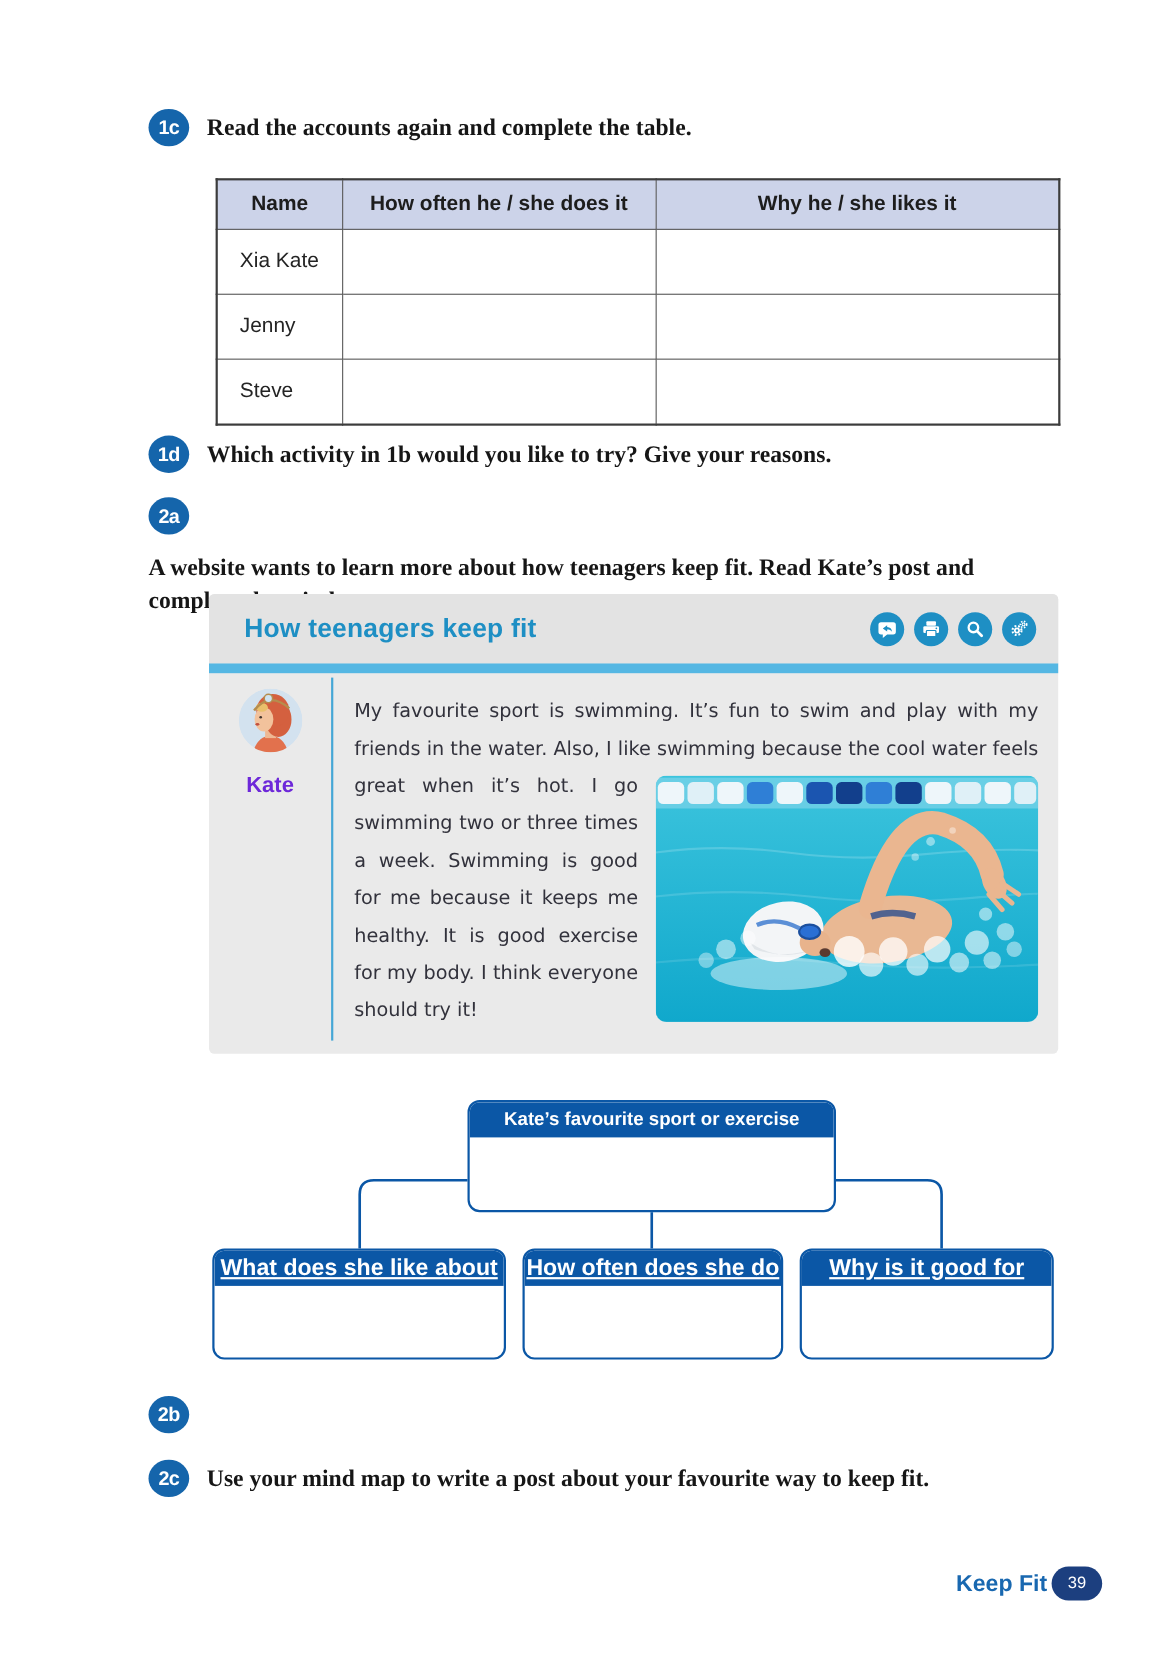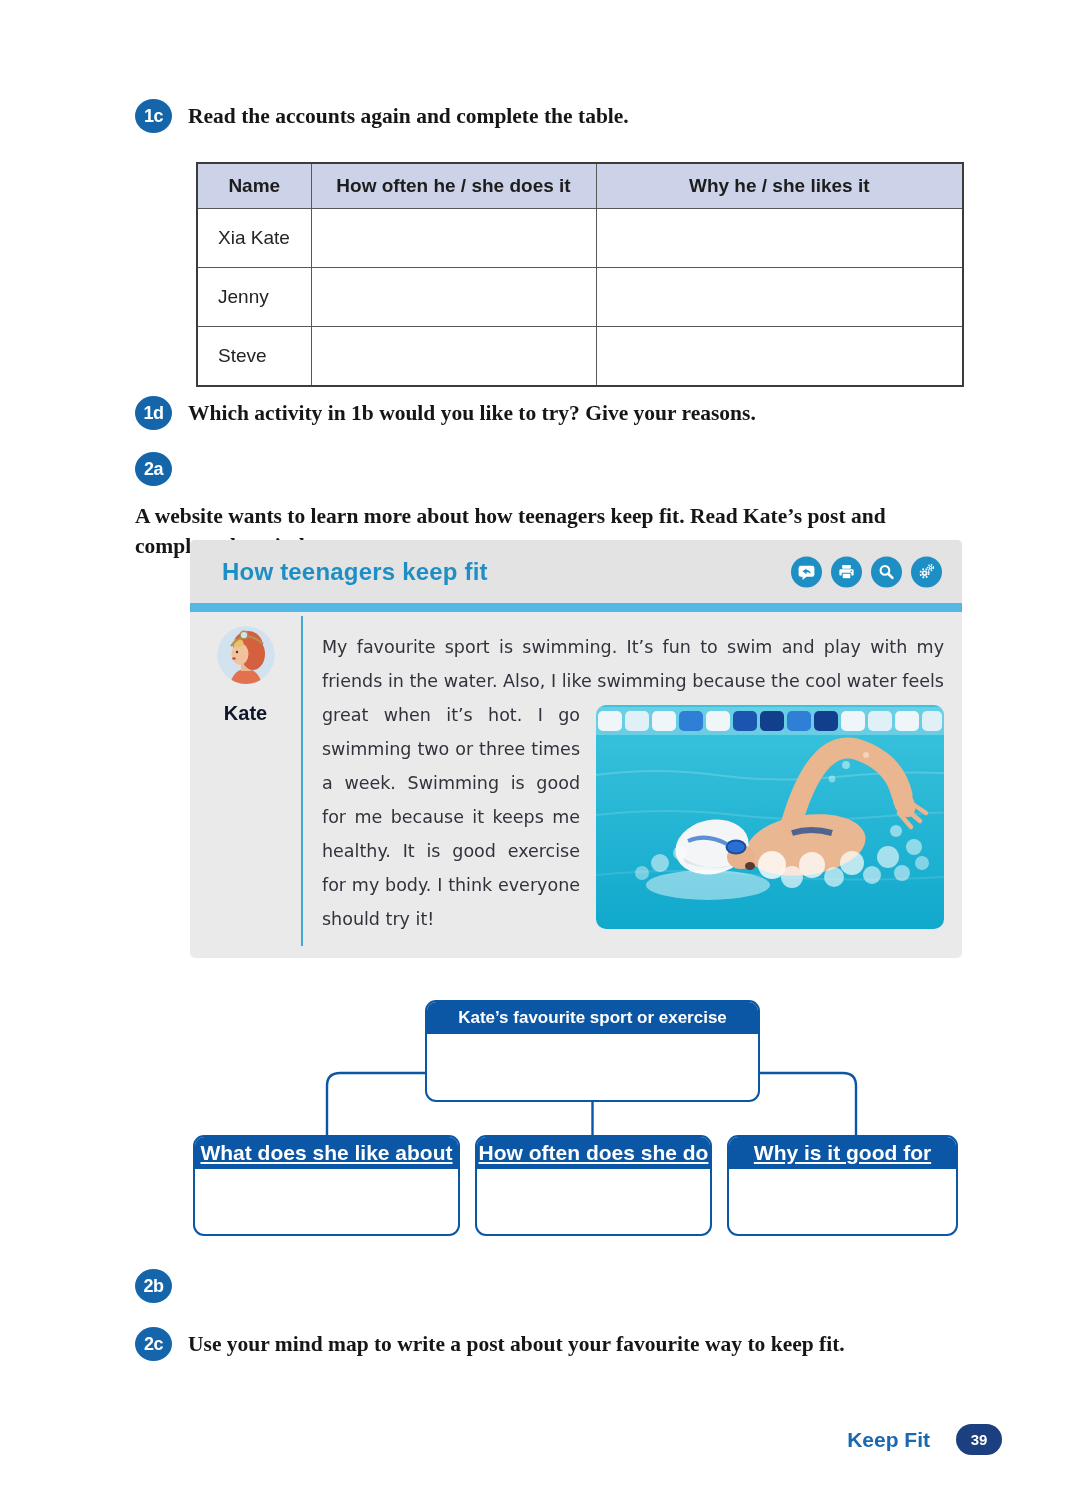--- a/index.html
+++ b/index.html
@@ -43,21 +43,21 @@
   }
   .toolbar{position:absolute; right:20px; top:50%; transform:translateY(-50%); display:flex; gap:9px;}
   .tool-btn{
     width:31px; height:31px; border-radius:50%; background:#1e8fc4;
     display:flex; align-items:center; justify-content:center; border:none; padding:0; cursor:pointer;
   }
   .panel-divider{height:9px; background:#55b7e3;}
   .panel-body{position:relative; height:346px;}
   .author-col{position:absolute; left:0; top:14px; width:111px; text-align:center;}
   .avatar{width:58px; height:58px; border-radius:50%; display:inline-block; overflow:hidden;}
-  .author-name{margin-top:14px; color:#0f172a; font-size:20px; font-weight:bold;}
+  .author-name{margin-top:14px; color:#6d28d9; font-size:20px; font-weight:bold;}
   .v-sep{position:absolute; left:111px; top:4px; width:2px; height:330px; background:#45a7d6;}
   .post-text{
     position:absolute; left:132px; top:18px; width:622px;
     font-family:"DejaVu Sans", sans-serif; font-size:17.5px; line-height:34px;
     color:#32323c; text-align:justify;
   }
   .swim-photo{
     float:right; width:348px; height:224px; margin:7px 0 10px 16px;
     border-radius:10px; overflow:hidden; display:block;
   }
@@ -71,25 +71,25 @@
     height:32px; line-height:32px; font-size:17px;
   }
   .mm-body{height:calc(100% - 32px);}
   .mm-top{left:425px; top:1000px; width:335px; height:102px;}
   .mm-left{left:193px; top:1135px; width:267px; height:101px;}
   .mm-center{left:475px; top:1135px; width:237px; height:101px;}
   .mm-right{left:727px; top:1135px; width:231px; height:101px;}
   .mm-left .mm-head, .mm-center .mm-head, .mm-right .mm-head{font-size:21px;text-decoration:underline;}
   .connectors{position:absolute; left:0; top:0; pointer-events:none;}
   
-  .footer{position:absolute; top:1424px; right:64px; display:flex; align-items:center; gap:26px;}
+  .footer{position:absolute; top:1424px; right:64px; display:flex; align-items:center; gap:4px;}
   .footer-label{color:#1968b0; font-size:21px; font-weight:bold;}
   .page-num{
     width:46px; height:31px; border-radius:16px; background:#1c3f7f; color:#fff;
-    font-size:15px; font-weight:bold; display:flex; align-items:center; justify-content:center;
+    font-size:15px; font-weight:normal; display:flex; align-items:center; justify-content:center;
   }
 </style>
 </head>
 <body>
 
 <div class="page">
 
   <div class="exercise" style="left:135px; top:102px; width:830px;">
     <div class="badge">1c</div>
     <div class="instruction">Read the accounts again and complete the table.</div>

